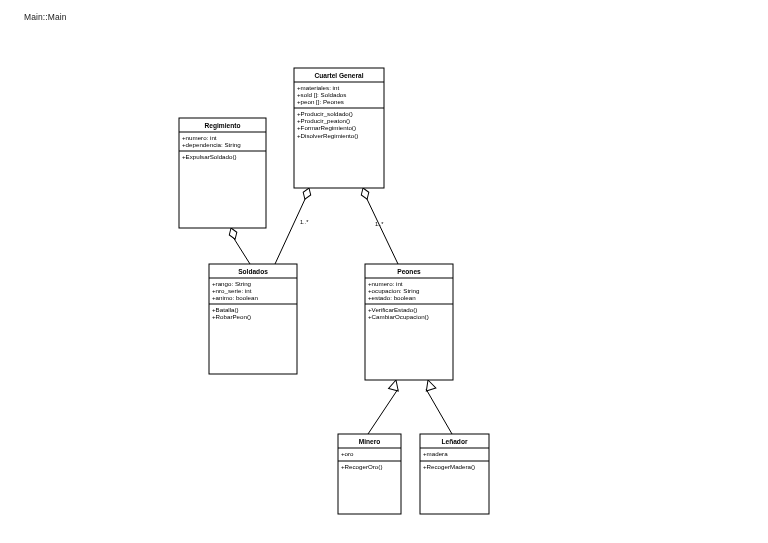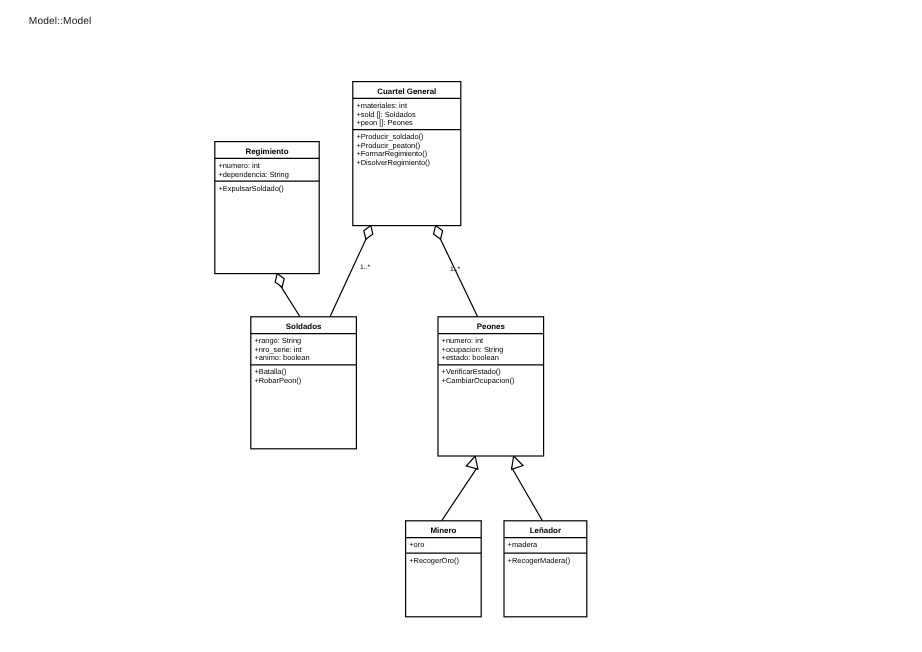--- a/index.html
+++ b/index.html
@@ -71,21 +71,21 @@
   }
   .edge-mult {
     font-family: "Liberation Sans", sans-serif;
     font-size: 5.6px;
     fill: #000000;
   }
 </style>
 </head>
 <body>
 
-<div id="diagram-title">Model::Model</div>
+<div id="diagram-title">Main::Main</div>
 
 <svg id="uml-canvas" viewBox="0 0 768 543">
   <g id="relations-layer">
       <g>
         <path d="M 233 237 L 250 264" class="edge-line"></path>
         <polygon points="0,0 4,6 0,12 -4,6" class="edge-diamond" transform="translate(231,228) rotate(-20)"></polygon>
       </g>
       <g>
         <path d="M 306 197 L 275 264" class="edge-line"></path>
         <polygon points="0,0 4,6 0,12 -4,6" class="edge-diamond" transform="translate(309,188) rotate(20)"></polygon>

